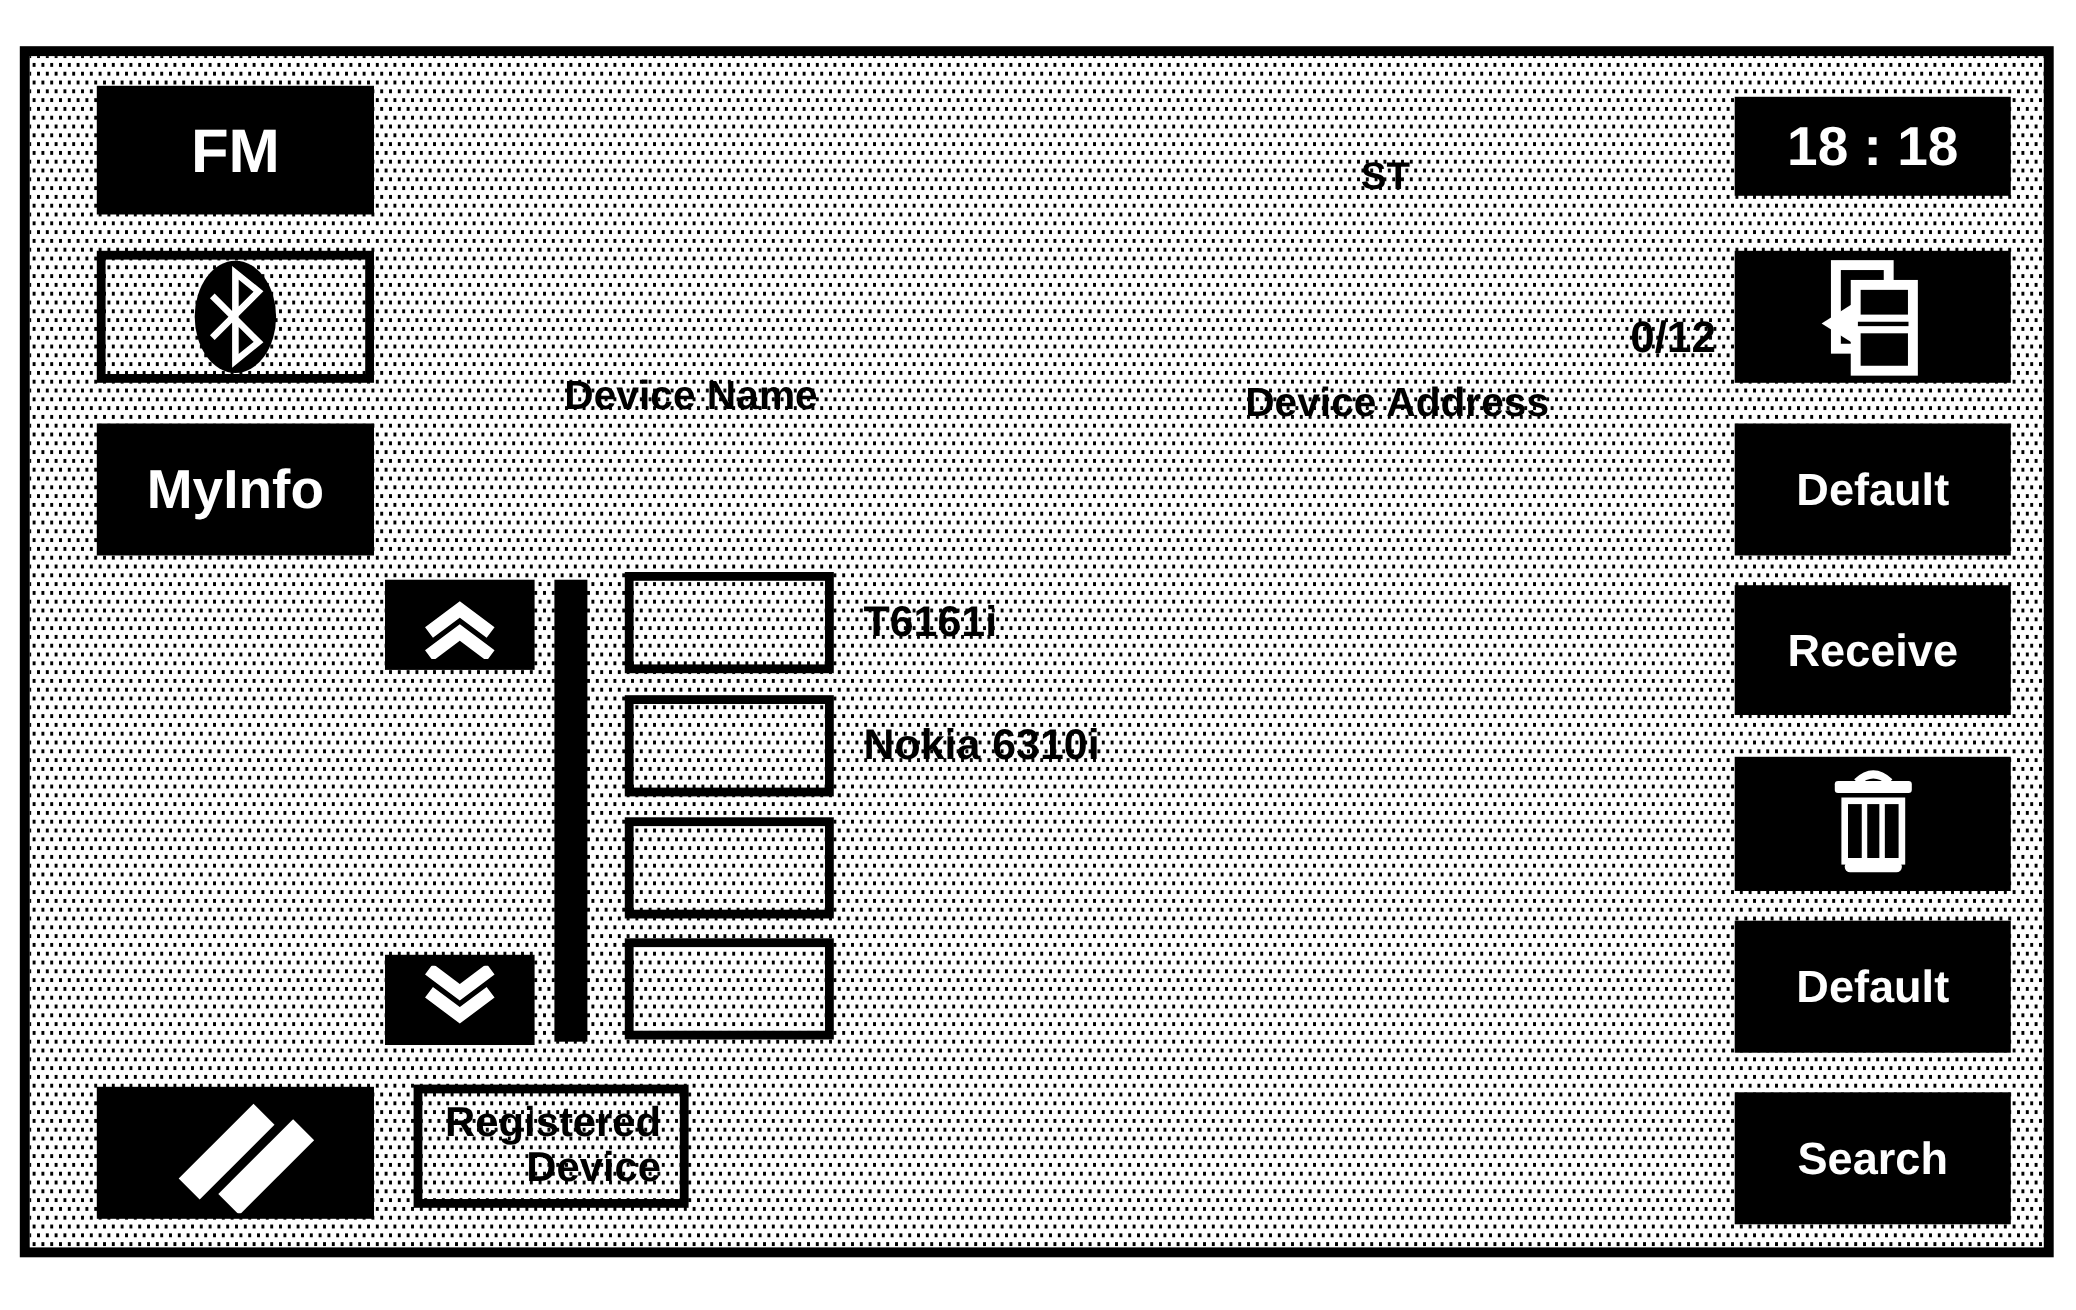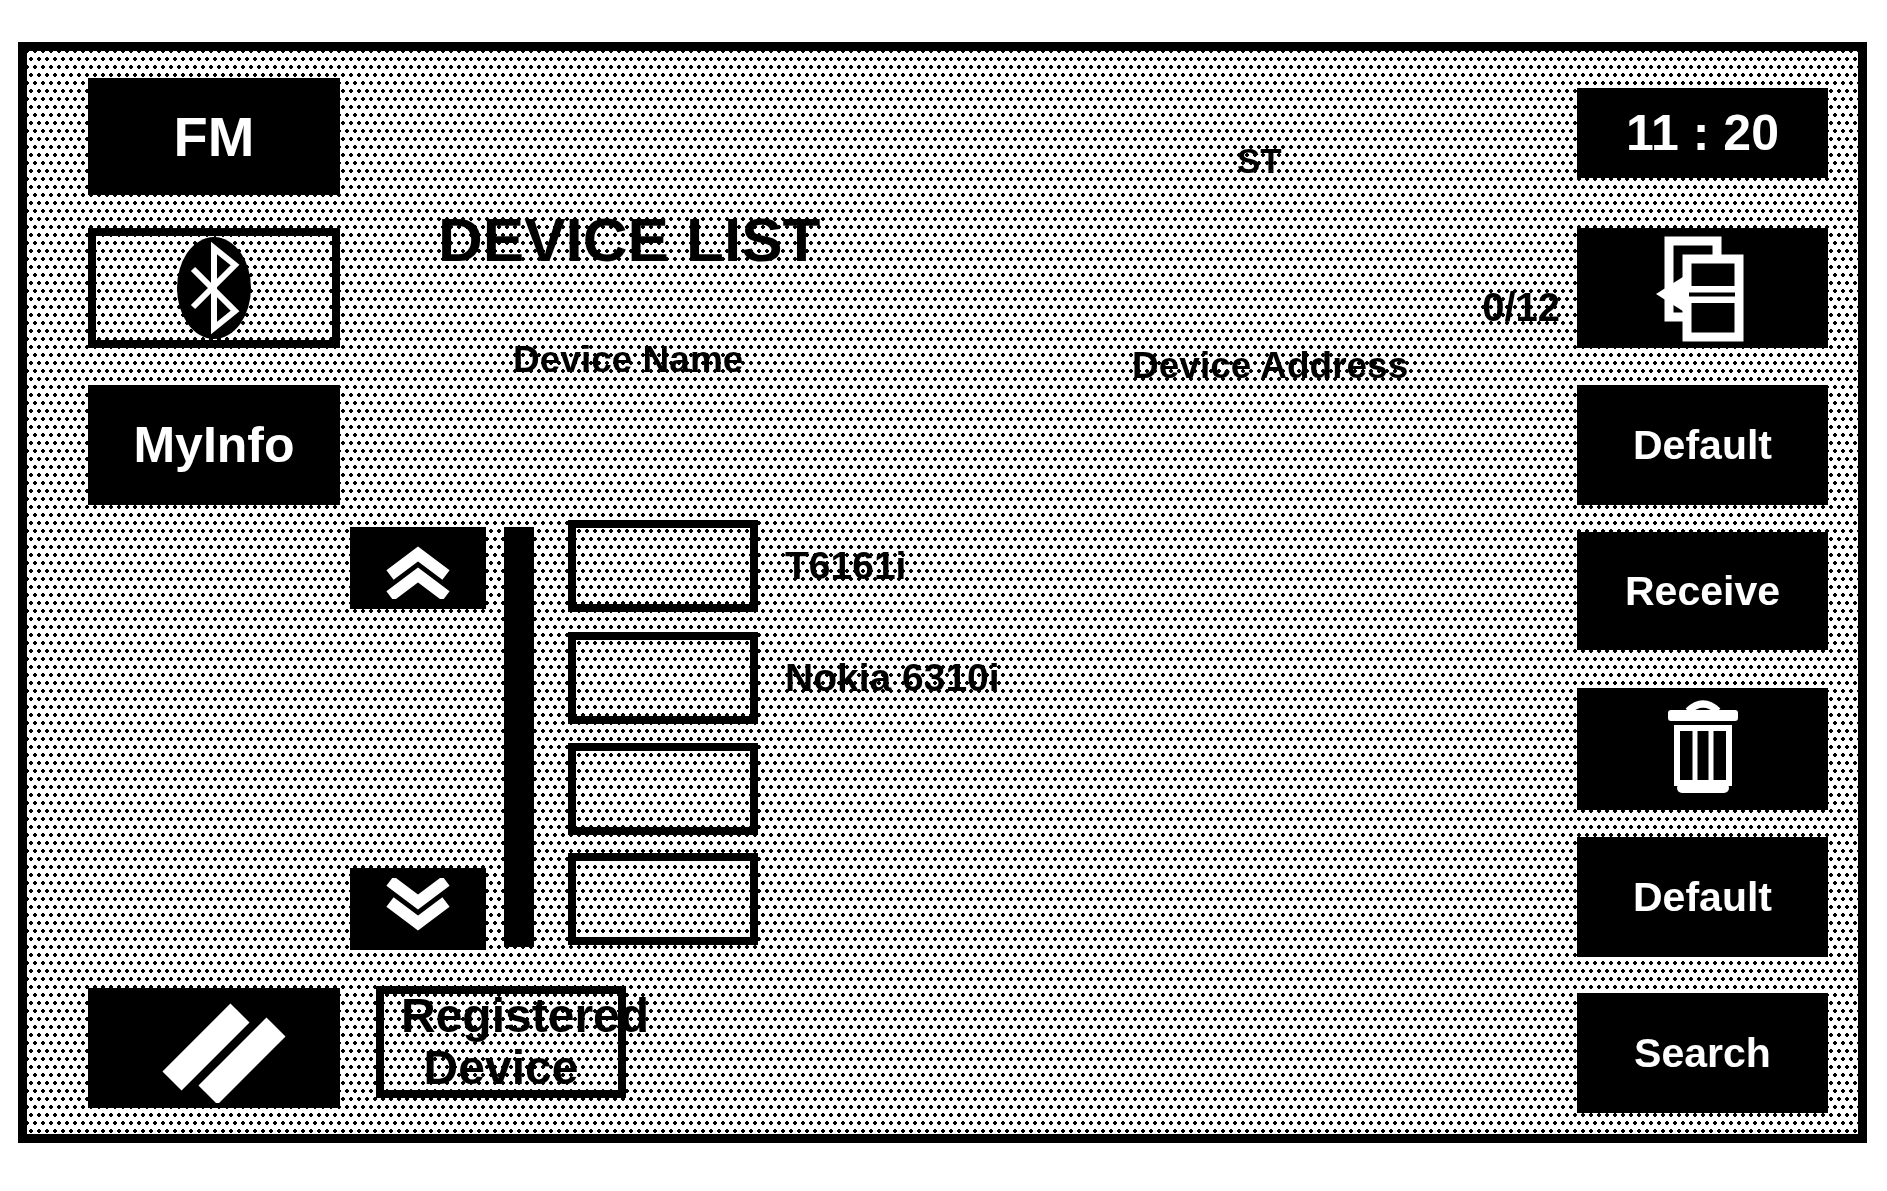--- a/index.html
+++ b/index.html
@@ -40,33 +40,32 @@
 <div id="frame" class="dots">
 
   <div class="abs btn-black" style="left:61px;top:27px;width:252px;height:117px;font-size:56px;">
     <span>FM</span>
   </div>
 
 
   <div class="abs label" style="left:1210px;top:85px;height:50px;line-height:50px;font-size:35px;">ST</div>
 
   <div class="abs btn-black" style="left:1550px;top:37px;width:251px;height:90px;font-size:50px;">
-    <span>11 : 20</span>
+    <span>18 : 18</span>
   </div>
 
   <div class="abs btn-outline" style="left:61px;top:177px;width:252px;height:120px;">
     <span>
       <svg width="120" height="106" viewBox="0 0 120 106">
         <ellipse cx="60" cy="53" rx="37" ry="51" fill="#000"></ellipse>
         <path d="M39 34 L81 76 L60 93 L60 13 L81 30 L39 72" stroke="#fff" stroke-width="6" fill="none"></path>
       </svg>
     </span>
   </div>
 
-  <div class="abs label" style="left:411px;top:149px;height:80px;line-height:80px;font-size:62px;">DEVICE LIST</div>
 
   <div class="abs label" style="left:1393px;top:232px;width:140px;height:48px;line-height:48px;font-size:40px;text-align:right;">0/12</div>
 
   <div class="abs btn-black" style="left:1550px;top:177px;width:251px;height:120px;">
     <span>
       <svg width="100" height="108" viewBox="0 0 100 108">
         <rect x="16" y="7" width="48" height="76" fill="#000" stroke="#fff" stroke-width="9"></rect>
         <rect x="34" y="25" width="52" height="78" fill="#000" stroke="#fff" stroke-width="9"></rect>
         <rect x="30" y="52" width="56" height="17" fill="#fff"></rect>
         <polygon points="3,60 33,41 33,79" fill="#fff"></polygon>
@@ -145,18 +144,18 @@
 
   <div class="abs btn-black" style="left:61px;top:937px;width:252px;height:120px;">
     <span>
       <svg width="180" height="110" viewBox="0 0 180 110">
         <line x1="48" y1="88" x2="116" y2="20" stroke="#fff" stroke-width="27"></line>
         <line x1="84" y1="102" x2="152" y2="34" stroke="#fff" stroke-width="27"></line>
       </svg>
     </span>
   </div>
 
-  <div class="abs btn-outline two-line" style="left:349px;top:935px;width:250px;height:112px;font-size:48px;">
+  <div class="abs btn-outline two-line" style="left:349px;top:935px;width:250px;height:112px;font-size:38px;text-align:right;">
     <span style="display:inline-block;width:200px;">Registered Device</span>
   </div>
 
 
 </div>
 
 </body></html>

